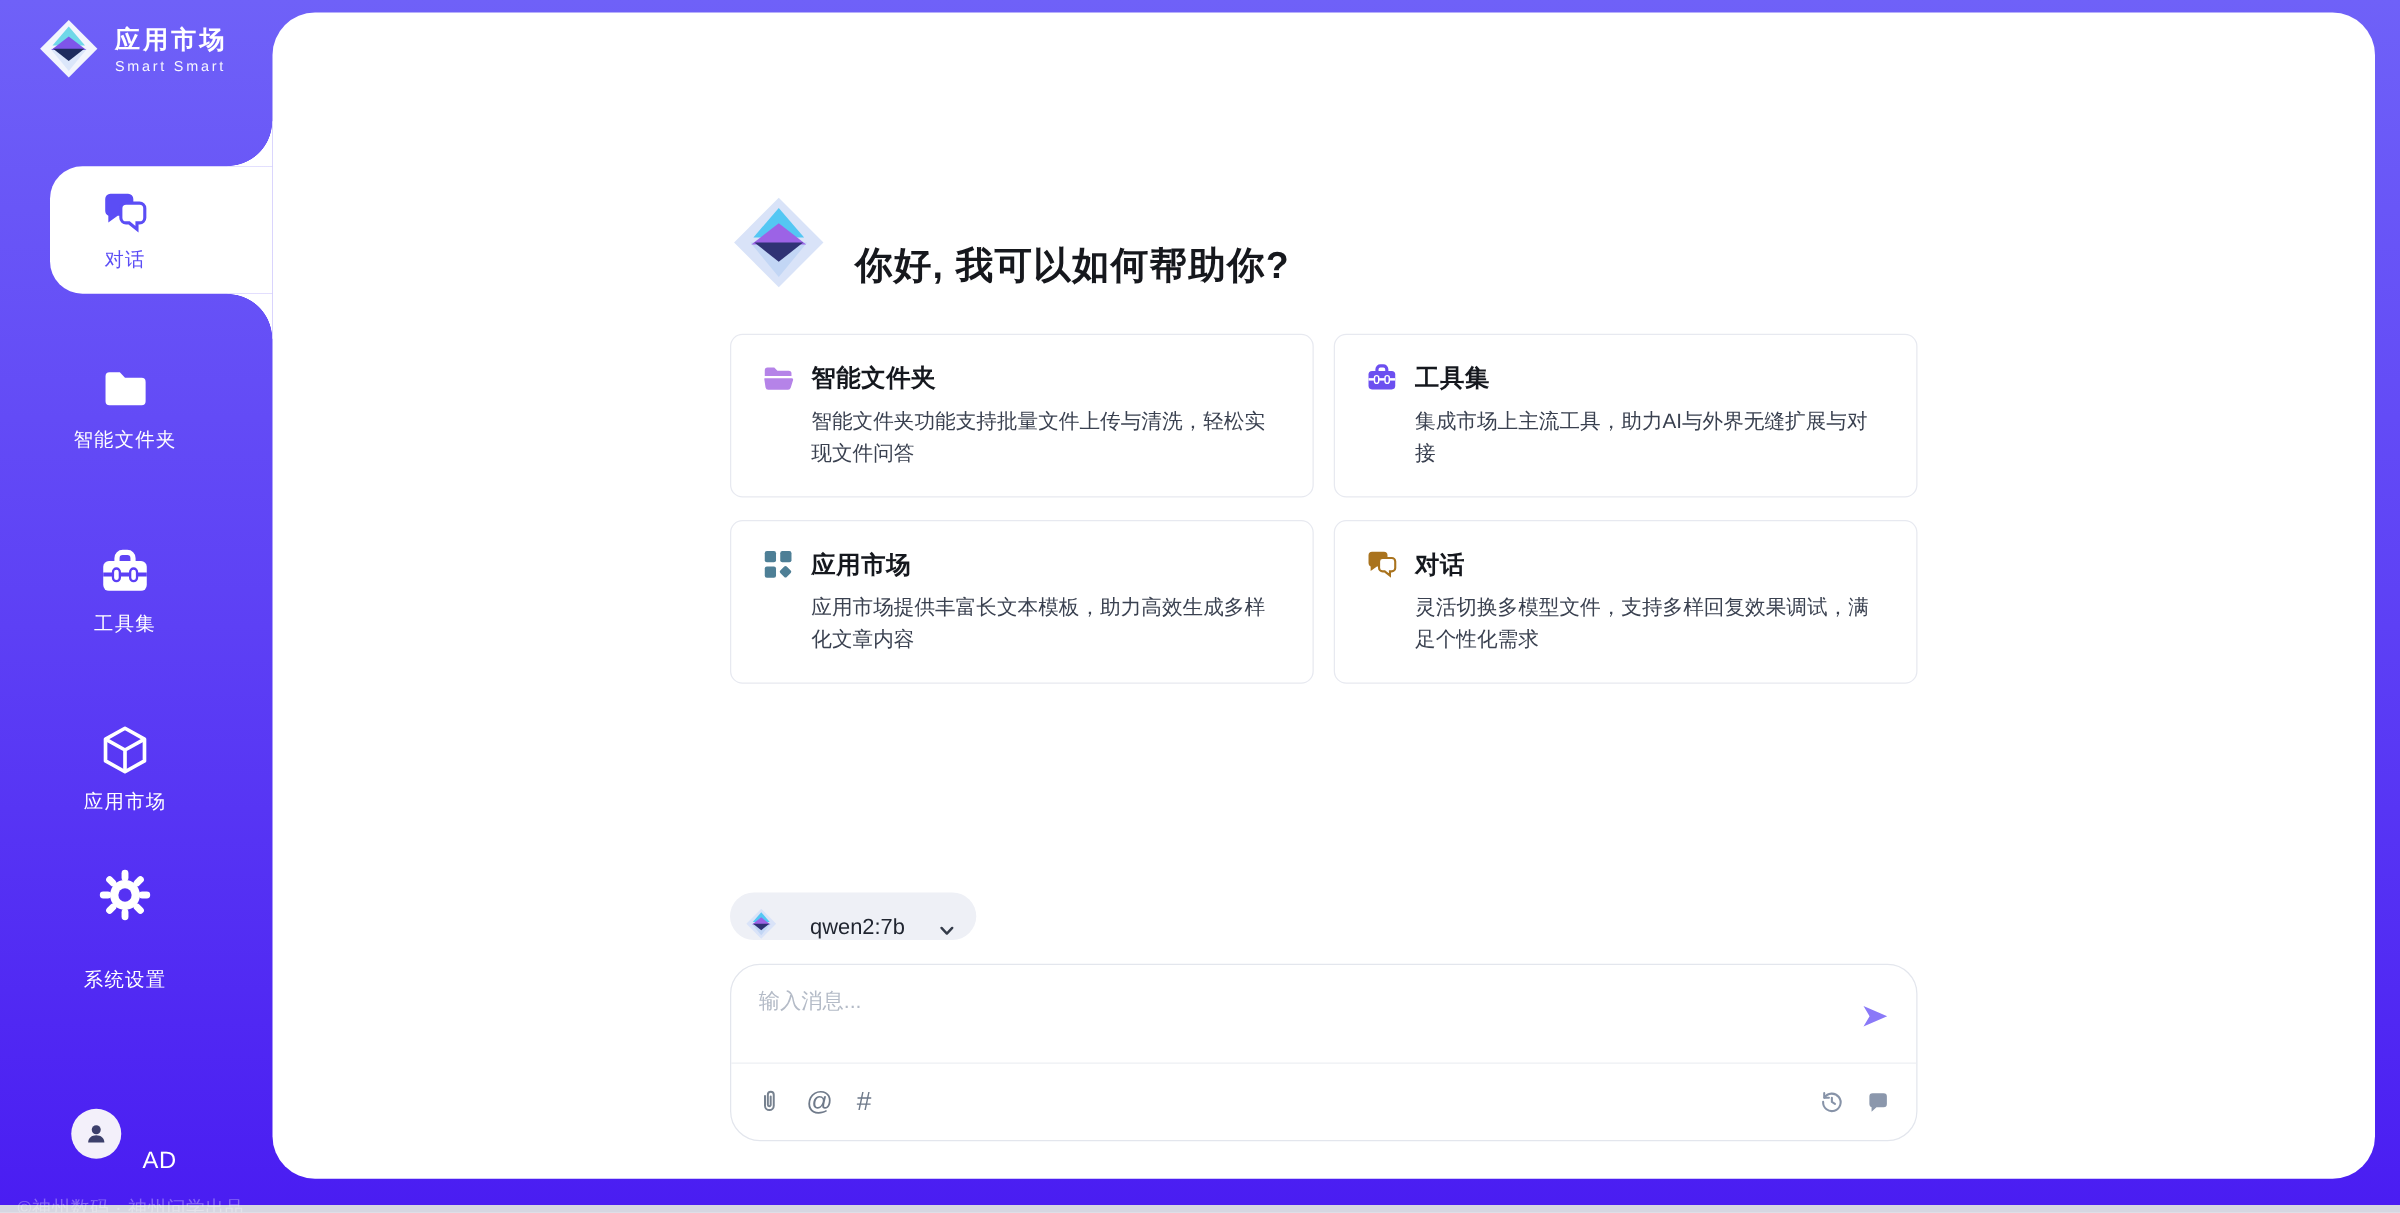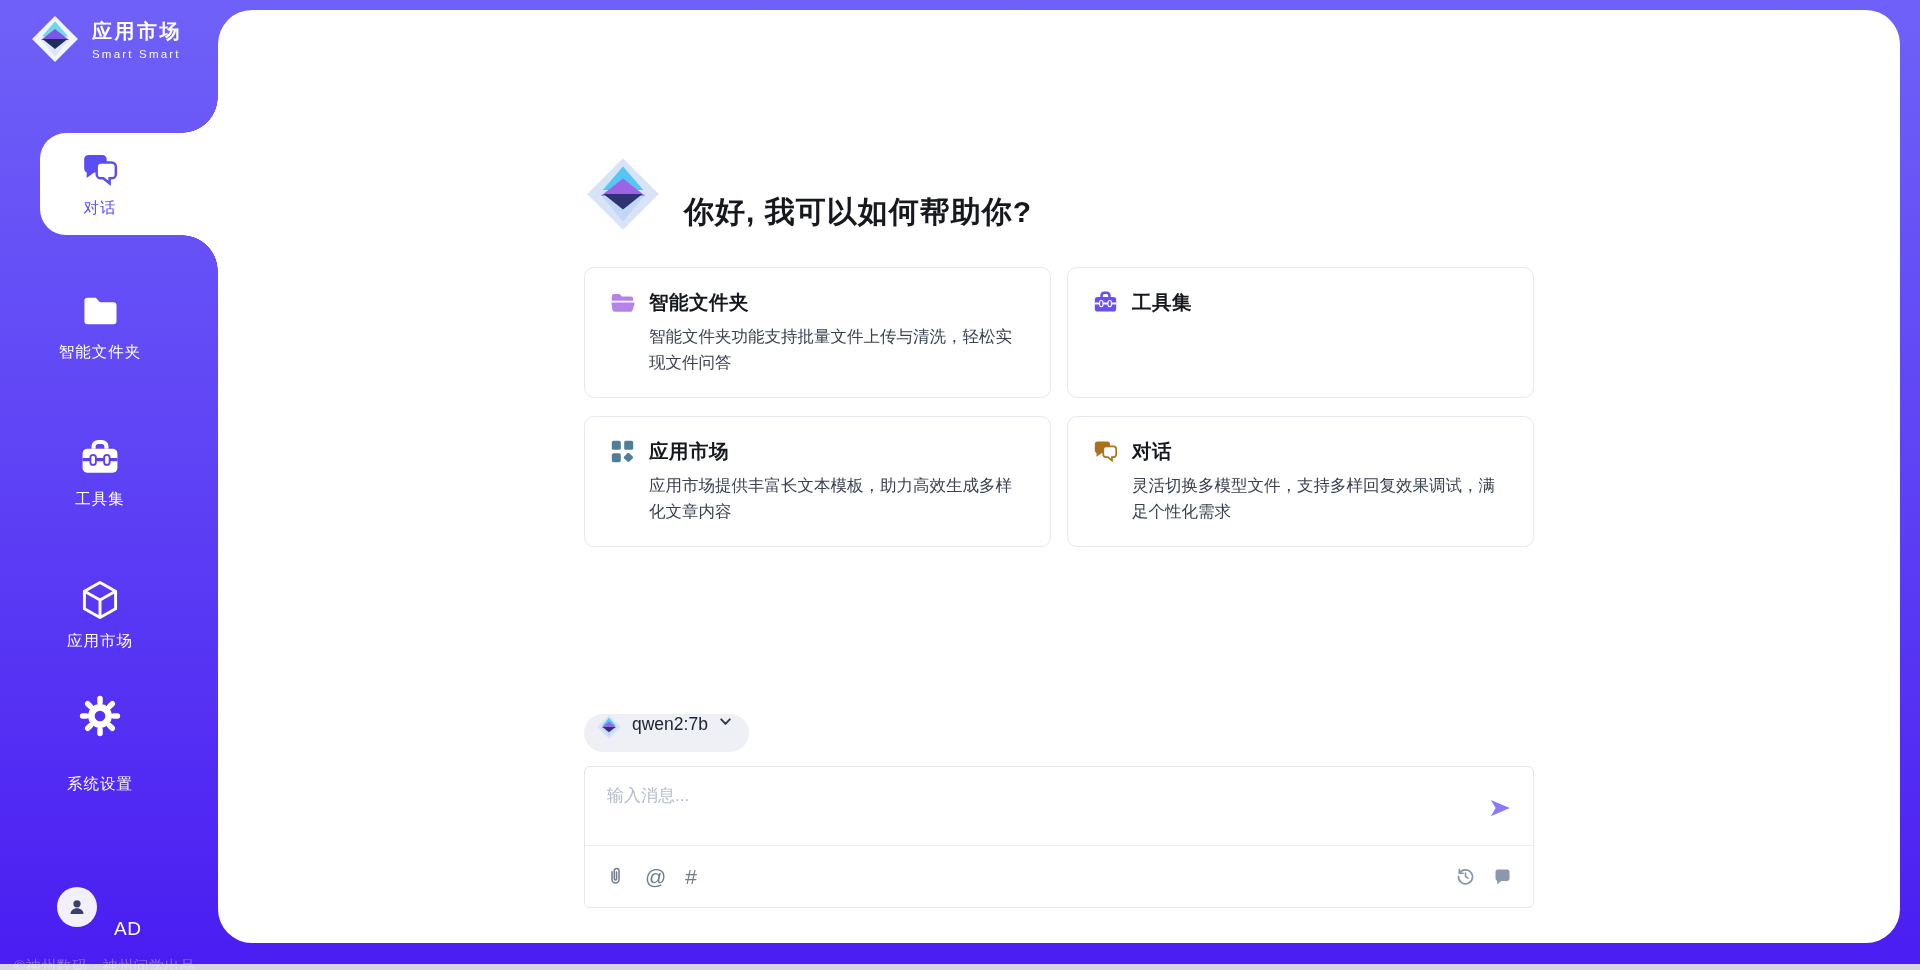--- a/index.html
+++ b/index.html
@@ -49,30 +49,30 @@
   .welcome { display:flex; align-items:flex-end; gap:22px; }
   .welcome svg { width:78px; height:78px; }
   .greeting { font-size:30px; font-weight:bold; color:#16181d; letter-spacing:1px; }
 
   .cards { margin-top:34px; display:grid; grid-template-columns:1fr 1fr; gap:18px 16px; }
   .card { border:1px solid #e7e9f0; border-radius:10px; padding:21px 24px; min-height:127px;
           background:#fff; cursor:pointer; }
   .card-head { display:flex; align-items:center; gap:13px; }
   .card-head svg { width:27px; height:27px; flex:0 0 auto; }
   .card-title { font-size:19.5px; font-weight:bold; color:#15181e; letter-spacing:.5px; }
-  .card-desc { margin-top:9px; padding-left:40px; font-size:16.5px; line-height:1.55; color:#3a4150;font-family:Liberation Mono, monospace; }
-
-  .model { margin-top:167px; display:inline-flex; align-items:flex-start; gap:10px; height:38px;
+  .card-desc { margin-top:9px; padding-left:40px; font-size:16.5px; line-height:1.55; color:#3a4150; }
+
+  .model { margin-top:167px; display:inline-flex; align-items:flex-end; gap:26px; height:38px;
            padding:0 16px 0 12px; background:#eef0f6; border-radius:999px; cursor:pointer; }
   .model svg.gem { width:26px; height:26px; }
   .model-name { font-size:17.5px; color:#202530; }
   .model .chev { width:15px; height:15px; }
 
   .composer { margin-top:14px; position:relative; height:142px; border:1.5px solid #e3e6ed;
-              border-radius:6px; background:#fff; }
+              border-radius:24px; background:#fff; }
   .composer textarea { position:absolute; left:0; top:0; width:100%; height:76px; border:0; outline:none;
               resize:none; background:transparent; padding:17px 70px 0 22px;
               font-family:inherit; font-size:17px; color:#2a2f3a; }
   .composer textarea::placeholder { color:#b4bbc7; }
   .send-btn { position:absolute; right:18px; top:26px; width:30px; height:30px; border:0; background:none;
               cursor:pointer; display:flex; align-items:center; justify-content:center; }
   .send-btn svg { width:26px; height:26px; }
   .divider { position:absolute; left:0; right:0; top:78px; height:1px; background:#edeff4; }
   .cbar { position:absolute; left:0; right:0; bottom:0; height:62px; display:flex; align-items:center;
           padding:0 20px; gap:19px; }
@@ -119,20 +119,21 @@
           <div class="card-head">
             <svg viewBox="0 0 48 48">
               <rect x="5" y="14" width="38" height="26" rx="5" fill="#6c4ff0"></rect>
               <path d="M17 14v-2.5a5 5 0 0 1 5-5h4a5 5 0 0 1 5 5V14" fill="none" stroke="#6c4ff0" stroke-width="4.5"></path>
               <rect x="5" y="24" width="38" height="3.5" fill="#fff"></rect>
               <rect x="13.5" y="20.5" width="6" height="11" rx="3" fill="#6c4ff0" stroke="#fff" stroke-width="2"></rect>
               <rect x="28.5" y="20.5" width="6" height="11" rx="3" fill="#6c4ff0" stroke="#fff" stroke-width="2"></rect>
             </svg>
             <div class="card-title">工具集</div>
           </div>
+          <div class="card-desc">集成市场上主流工具，助力AI与外界无缝扩展与对接</div>
         </div>
 
         <div class="card">
           <div class="card-head">
             <svg viewBox="0 0 48 48" fill="#4e7f96">
               <rect x="5" y="5" width="16" height="16" rx="3"></rect>
               <rect x="27" y="5" width="16" height="16" rx="3"></rect>
               <rect x="5" y="27" width="16" height="16" rx="3"></rect>
               <rect x="28" y="28" width="13" height="13" rx="2.5" transform="rotate(45 34.5 34.5)"></rect>
             </svg>

